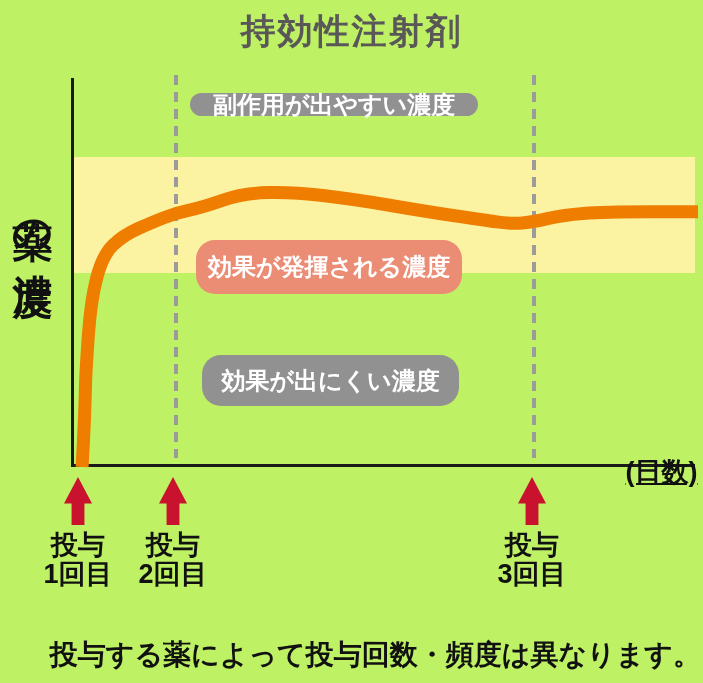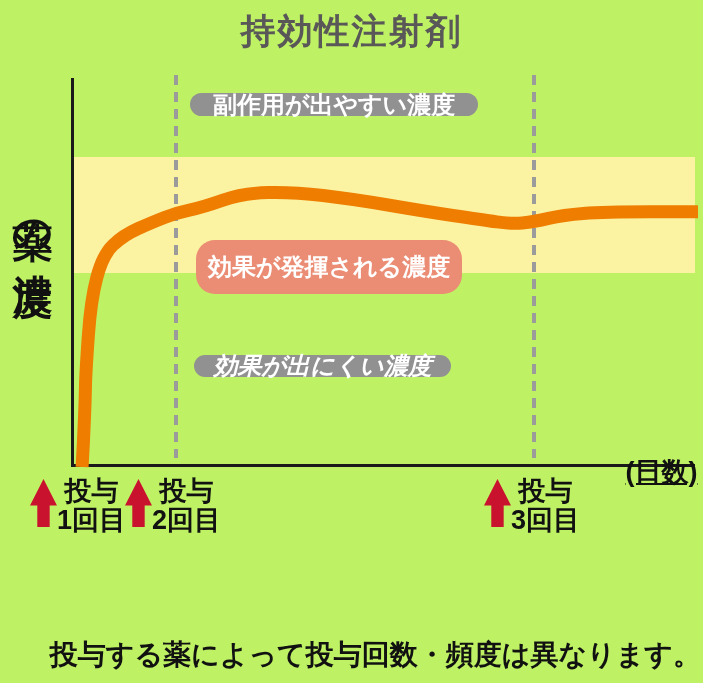--- a/index.html
+++ b/index.html
@@ -64,26 +64,27 @@
     justify-content: center;
     color: #ffffff;
     font-size: 24px;
     border-radius: 19px;
     white-space: nowrap;
   }
   .badge-gray { background: #919191; }
   .badge-salmon { background: #EB8C74; }
   .badge-side-effect { left: 116px; top: 15px;  width: 288px; height: 23px; }
   .badge-effective   { left: 122px; top: 162px; width: 266px; height: 54px; }
-  .badge-ineffective { left: 120px; top: 277px; width: 257px; height: 22px; font-style: italic; }
+  .badge-ineffective { left: 128px; top: 277px; width: 257px; height: 51px; }
   .dose-group {
     position: absolute;
     top: 477px;
     width: 96px;
     display: flex;
+    flex-direction: column;
     align-items: center;
   }
   .dose-1 { left: 30px; }
   .dose-2 { left: 125px; }
   .dose-3 { left: 484px; }
   .arrow-up {
     width: 28px; height: 48px;
     background: #C9122E;
     clip-path: polygon(50% 0%, 100% 55%, 73% 55%, 73% 100%, 27% 100%, 27% 55%, 0% 55%);
     margin-bottom: 6px;

